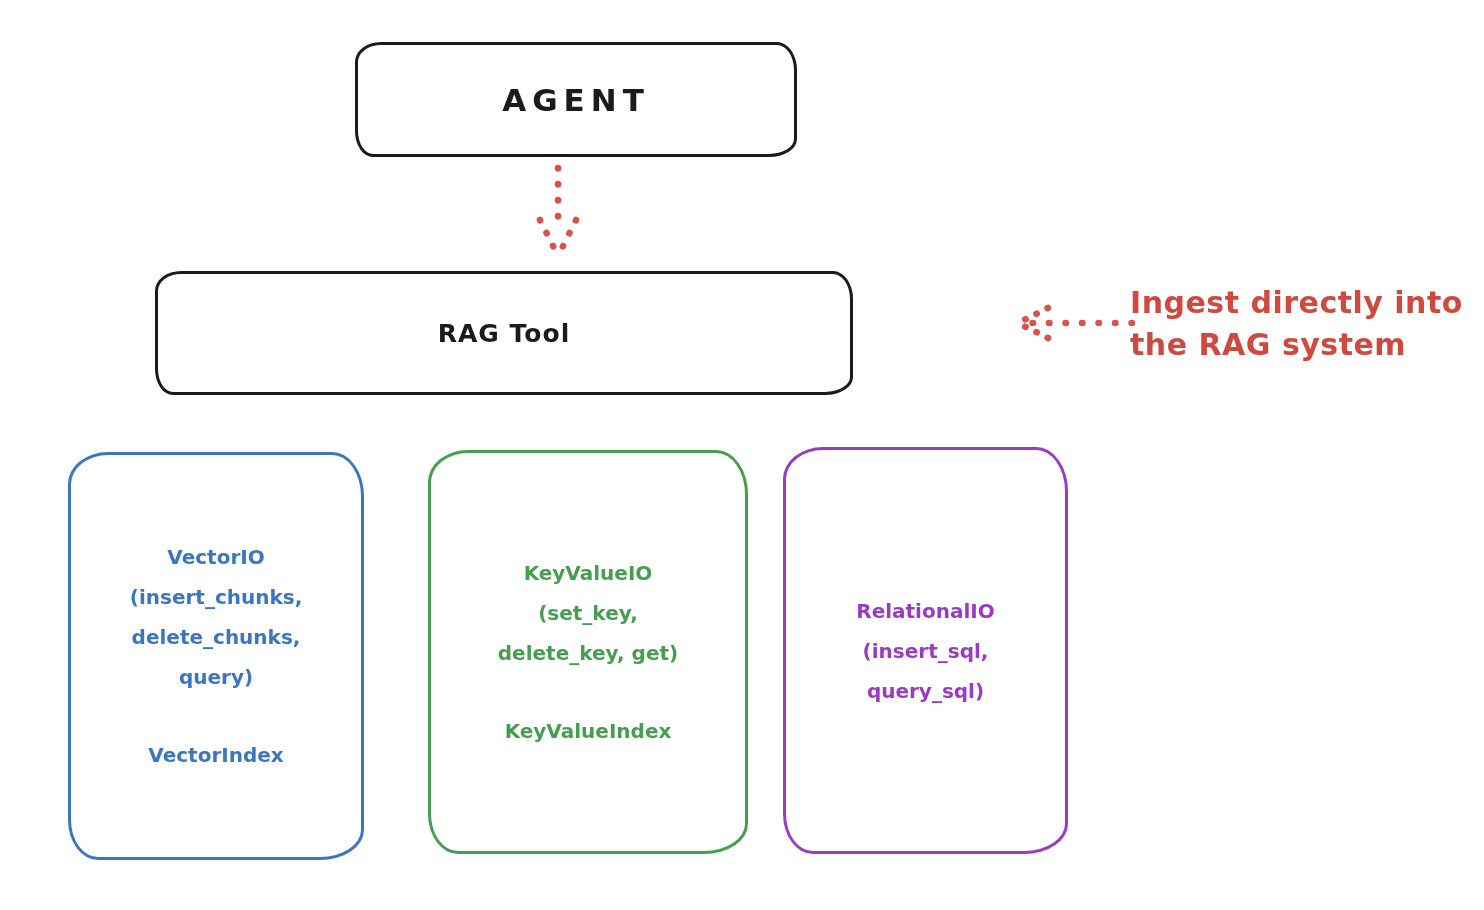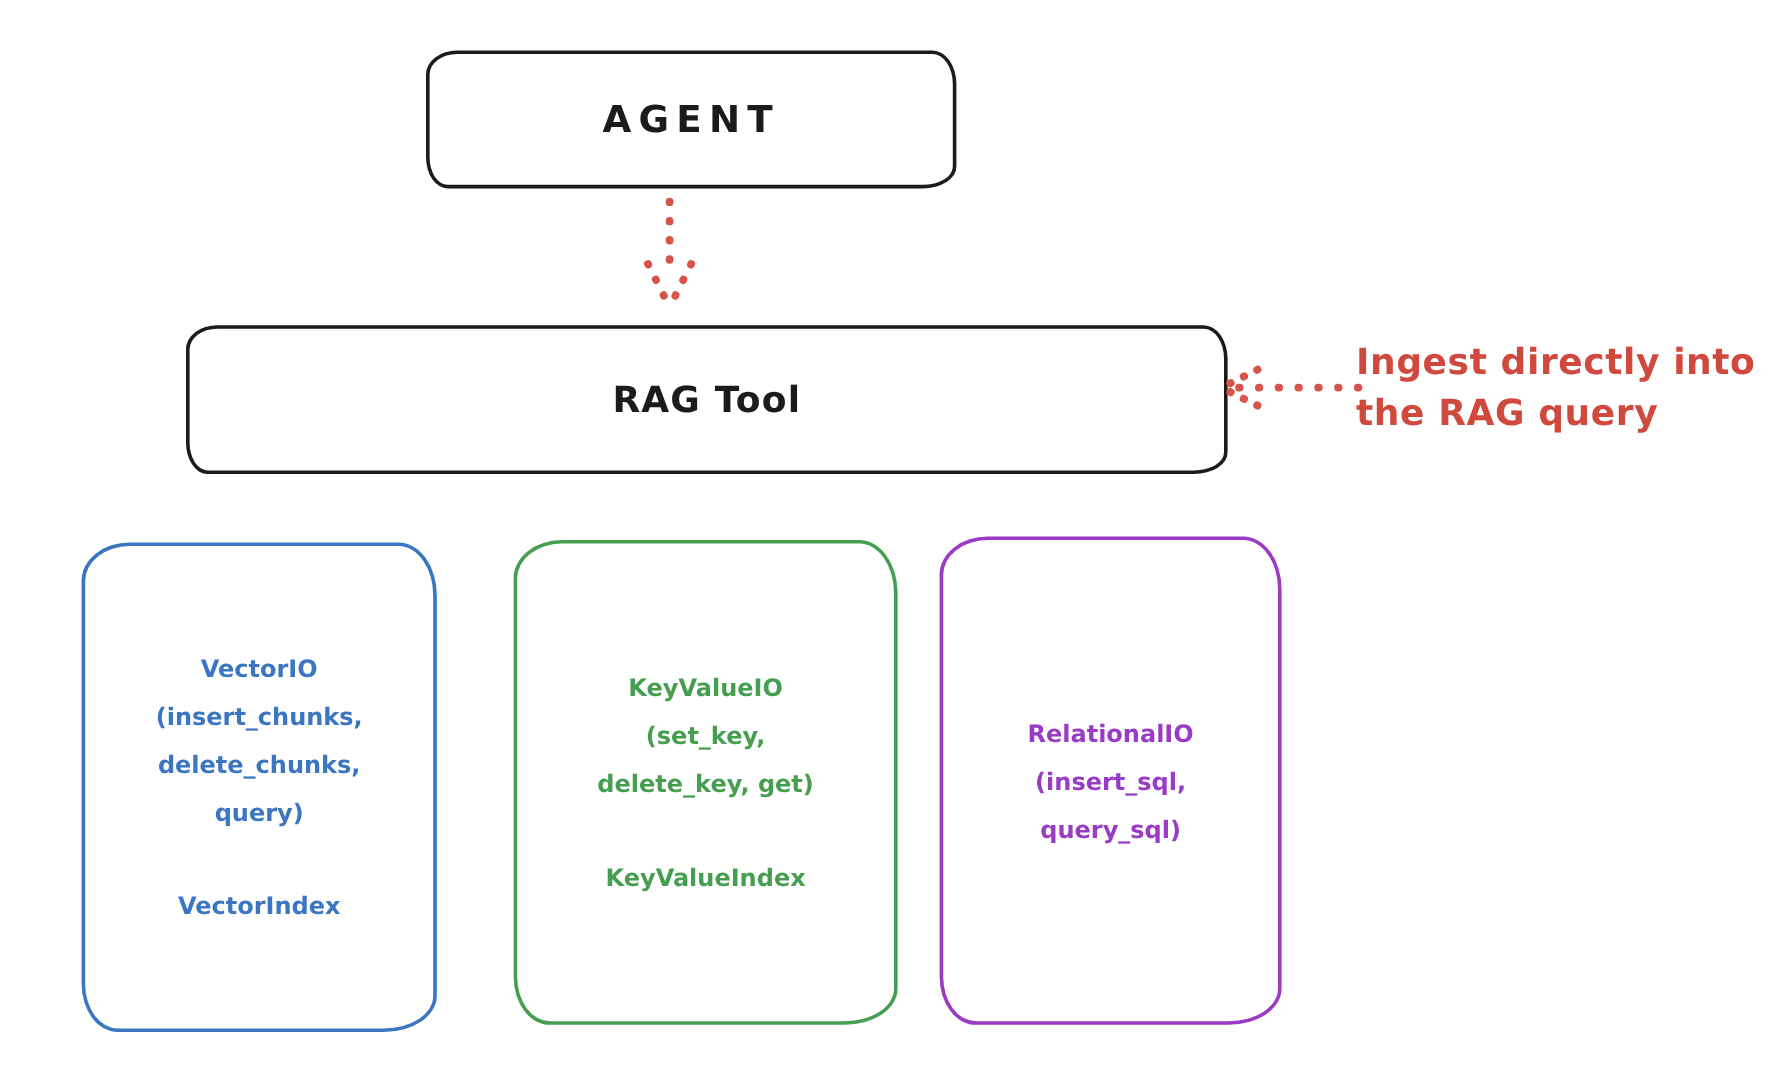--- a/index.html
+++ b/index.html
@@ -24,22 +24,22 @@
   .box.black {
     border: 3.5px solid #1b1b1b;
     border-radius: 26px 20px 28px 18px / 20px 28px 18px 26px;
     color: #1b1b1b;
   }
   .agent-box {
     left: 355px; top: 42px; width: 442px; height: 115px;
     font-size: 31px; font-weight: 700; letter-spacing: 6px;
   }
   .ragtool-box {
-    left: 155px; top: 271px; width: 868px; height: 124px;
-    font-size: 30px; font-weight: 600; letter-spacing: 1px;
+    left: 155px; top: 271px; width: 698px; height: 124px;
+    font-size: 25px; font-weight: 600; letter-spacing: 1px;
   }
 
   .store-box {
     border-width: 3.5px; border-style: solid;
     border-radius: 40px 32px 44px 30px / 32px 44px 30px 40px;
     font-size: 20px; font-weight: 600; line-height: 40px;
     flex-direction: column;
   }
   .store-box .index-label { margin-top: 38px; }
   .store-blue   { left: 68px;  top: 452px; width: 296px; height: 408px; border-color: #3b76c2; color: #3b76c2; }
@@ -82,21 +82,21 @@
   <svg class="arrow arrow-left" width="126" height="46" viewBox="0 0 126 46">
     <g stroke="#d6544a" stroke-width="6.5" stroke-linecap="round" fill="none">
       <line x1="120" y1="23" x2="16" y2="23" stroke-dasharray="0.5 16"></line>
       <line x1="36" y1="8" x2="8" y2="22" stroke-dasharray="0.5 12"></line>
       <line x1="36" y1="38" x2="8" y2="24" stroke-dasharray="0.5 12"></line>
     </g>
   </svg>
 
   <div class="annotation">
     <div>Ingest directly into</div>
-    <div>the RAG query</div>
+    <div>the RAG system</div>
   </div>
 
   <div class="box store-box store-blue">
     <div>VectorIO</div>
     <div>(insert_chunks,</div>
     <div>delete_chunks,</div>
     <div>query)</div>
     <div class="index-label">VectorIndex</div>
   </div>
 

